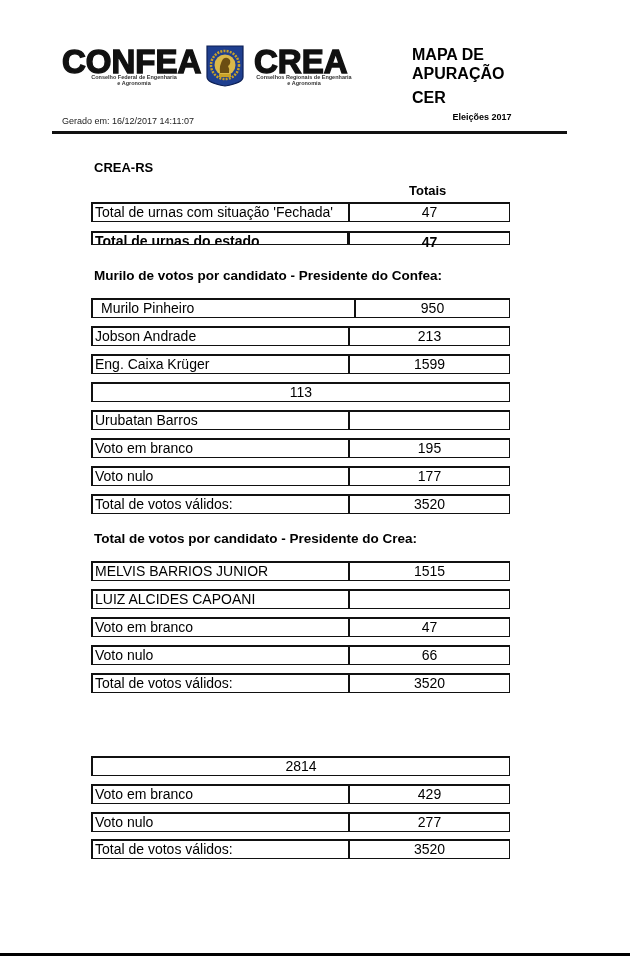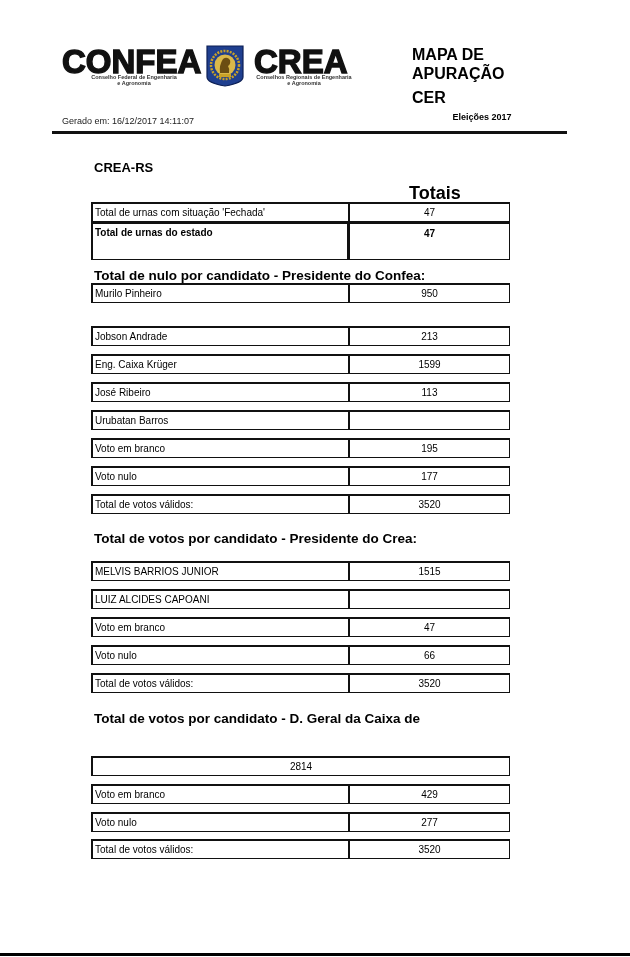--- a/index.html
+++ b/index.html
@@ -71,40 +71,40 @@
       height: 3px;
       background: #000;
     }
 
     .region-title {
       font-weight: bold;
       font-size: 13px;
     }
     .totals-header {
       font-weight: bold;
-      font-size: 18px;
+      font-size: 13px;
     }
     .section-title {
       font-weight: bold;
       font-size: 13.5px;
       line-height: 16px;
       width: 400px;
     }
 
     .row {
       position: absolute;
       left: 91px;
       width: 419px;
       height: 20px;
       display: flex;
       box-sizing: border-box;
       border: 1px solid #111;
       border-top-width: 2px;
       border-left-width: 2px;
-      font-size: 10px;
+      font-size: 14px;
     }
     .row .label {
       width: 257px;
       box-sizing: border-box;
       padding-left: 2px;
       border-right: 2px solid #111;
       line-height: 17px;
       white-space: nowrap;
       overflow: hidden;
     }
@@ -155,41 +155,40 @@
 
 <div class="abs rule-top"></div>
 
 <div class="abs region-title" style="left:94px;top:160px;">CREA-RS</div>
 <div class="abs totals-header" style="left:409px;top:183px;">Totais</div>
 
 <div class="row" style="top:202px;">
   <div class="label">Total de urnas com situação 'Fechada'</div>
   <div class="value">47</div>
 </div>
-<div class="row bold thick" style="top:222px;height:38px;">
+<div class="row bold thick" style="top:231px;height:14px;">
   <div class="label">Total de urnas do estado</div>
   <div class="value" style="line-height:19px;">47</div>
 </div>
 
-<div class="abs section-title" style="left:94px;top:268px;">Total de nulo por candidato - Presidente do Confea:</div>
-
-<div class="row" style="top:283px;">
+<div class="abs section-title" style="left:94px;top:268px;">Murilo de votos por candidato - Presidente do Confea:</div>
+
+<div class="row" style="top:298px;padding-left:6px;">
   <div class="label">Murilo Pinheiro</div>
   <div class="value">950</div>
 </div>
 <div class="row" style="top:326px;">
   <div class="label">Jobson Andrade</div>
   <div class="value">213</div>
 </div>
 <div class="row" style="top:354px;">
   <div class="label">Eng. Caixa Krüger</div>
   <div class="value">1599</div>
 </div>
 <div class="row" style="top:382px;">
-  <div class="label">José Ribeiro</div>
   <div class="value">113</div>
 </div>
 <div class="row" style="top:410px;">
   <div class="label">Urubatan Barros</div>
 </div>
 <div class="row" style="top:438px;">
   <div class="label">Voto em branco</div>
   <div class="value">195</div>
 </div>
 <div class="row" style="top:466px;">
@@ -217,21 +216,20 @@
 <div class="row" style="top:645px;">
   <div class="label">Voto nulo</div>
   <div class="value">66</div>
 </div>
 <div class="row" style="top:673px;">
   <div class="label">Total de votos válidos:</div>
   <div class="value">3520</div>
 </div>
 
 <div class="abs section-title" style="left:94px;top:711px;">
-  <div>Total de votos por candidato - D. Geral da Caixa de</div>
 </div>
 
 <div class="row" style="top:756px;">
   <div class="value">2814</div>
 </div>
 <div class="row" style="top:784px;">
   <div class="label">Voto em branco</div>
   <div class="value">429</div>
 </div>
 <div class="row" style="top:812px;">

